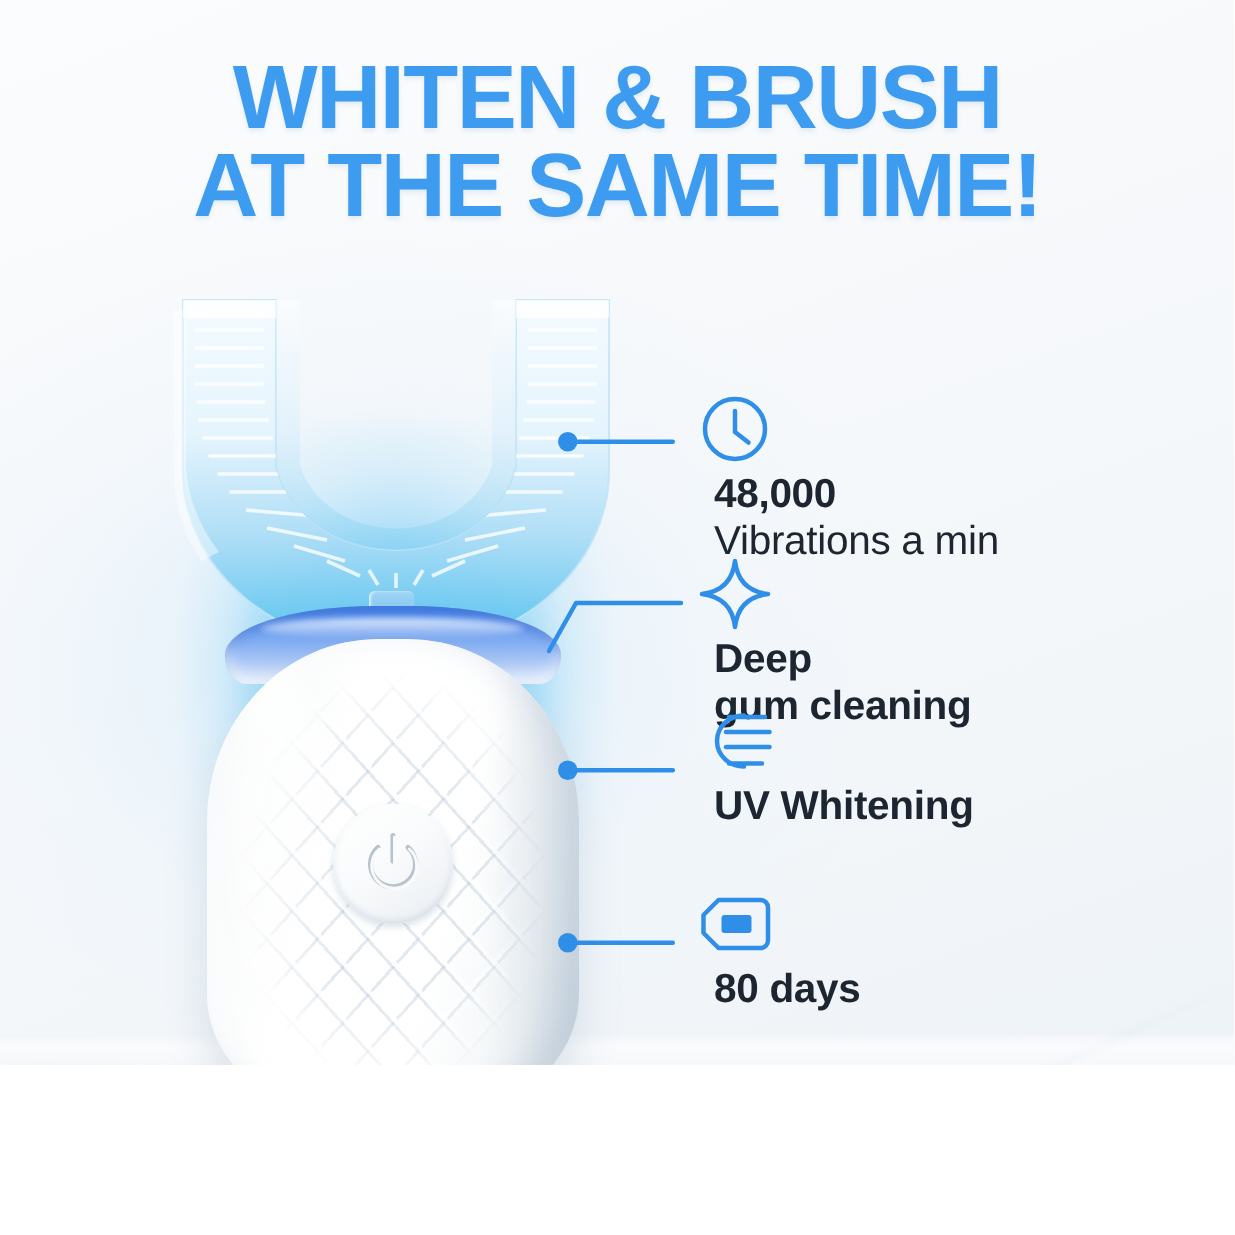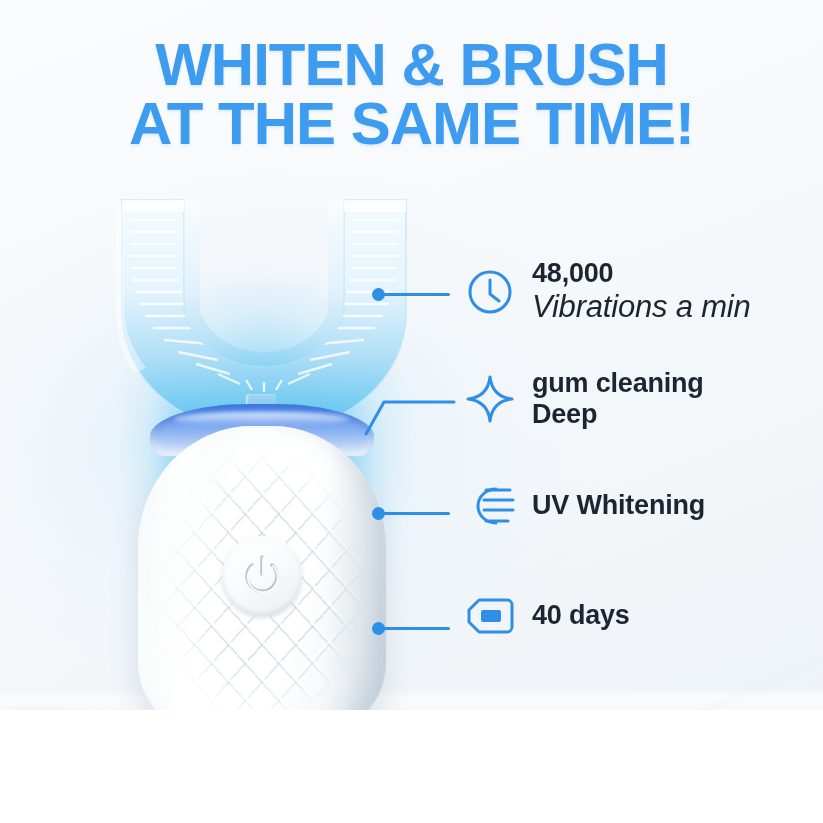--- a/index.html
+++ b/index.html
@@ -119,30 +119,30 @@
     background:radial-gradient(ellipse at 50% 50%, rgba(70,110,150,.30) 0%, rgba(120,160,195,.14) 45%, rgba(255,255,255,0) 75%);
     filter:blur(5px);
   }
   .shadow-blue{
     position:absolute;left:128px;top:716px;width:268px;height:22px;
     background:radial-gradient(ellipse at 50% 50%, rgba(40,110,200,.30) 0%, rgba(90,150,220,.10) 55%, rgba(255,255,255,0) 80%);
     filter:blur(5px);
   }
 
   
-  .callout{position:absolute;display:flex;align-items:center;}
+  .callout{position:absolute;display:flex;align-items:flex-start;flex-direction:column;}
   .c-icon{width:56px;height:56px;flex:0 0 56px;display:flex;align-items:center;justify-content:center;}
   .c-text{margin-left:14px;color:#1c2530;line-height:1.16;}
   .c-line1{font-size:27px;font-weight:bold;letter-spacing:-.2px;}
-  .c-line2{font-size:31px;font-weight:normal;letter-spacing:-.2px;font-style:italic;}
+  .c-line2{font-size:27px;font-weight:normal;letter-spacing:-.2px;}
   .c-line1 .reg{font-weight:normal;}
 
   .co1{left:462px;top:258px;}
   .co2{left:462px;top:368px;}
-  .co3{left:462px;top:478px;}
+  .co3{left:462px;top:466px;}
   .co4{left:462px;top:588px;}
 
   
   .conn{position:absolute;}
   .dot{position:absolute;width:13px;height:13px;border-radius:50%;background:#2f8fe8;}
   .hline{position:absolute;height:3px;background:#2f8fe8;border-radius:2px;}
   svg.elbow{position:absolute;overflow:visible;}
 </style>
 </head>
 <body>
@@ -281,22 +281,22 @@
     </div>
   </div>
 
   <div class="callout co2">
     <div class="c-icon">
       <svg width="52" height="52" viewBox="0 0 52 52">
         <path d="M26 4 C27.5 17 35 24.5 48 26 C35 27.5 27.5 35 26 48 C24.5 35 17 27.5 4 26 C17 24.5 24.5 17 26 4 Z" fill="none" stroke="#2f8fe8" stroke-width="3" stroke-linejoin="round"></path>
       </svg>
     </div>
     <div class="c-text">
+      <div class="c-line1"><span>Deep</span><span class="reg"></span></div>
       <div class="c-line1">gum cleaning</div>
-      <div class="c-line1"><span>Deep</span><span class="reg"></span></div>
     </div>
   </div>
 
   <div class="callout co3">
     <div class="c-icon">
       <svg width="52" height="46" viewBox="0 0 52 46">
         <path d="M32 6 A18 17 0 1 0 32 40" fill="none" stroke="#2f8fe8" stroke-width="3" stroke-linecap="round"></path>
         <line x1="22" y1="7" x2="46" y2="7" stroke="#2f8fe8" stroke-width="3" stroke-linecap="round"></line>
         <line x1="20" y1="17" x2="49" y2="17" stroke="#2f8fe8" stroke-width="3" stroke-linecap="round"></line>
         <line x1="20" y1="27" x2="49" y2="27" stroke="#2f8fe8" stroke-width="3" stroke-linecap="round"></line>
@@ -309,17 +309,17 @@
   </div>
 
   <div class="callout co4">
     <div class="c-icon">
       <svg width="50" height="40" viewBox="0 0 50 40">
         <path d="M14 4 L42 4 A5 5 0 0 1 47 9 L47 31 A5 5 0 0 1 42 36 L14 36 L4 26 L4 14 Z" fill="none" stroke="#2f8fe8" stroke-width="3" stroke-linejoin="round"></path>
         <rect x="16" y="14" width="20" height="12" rx="2" fill="#2f8fe8"></rect>
       </svg>
     </div>
     <div class="c-text">
-      <div class="c-line1">40 days</div>
+      <div class="c-line1">80 days</div>
     </div>
   </div>
 
 </div>
 
 </body></html>

